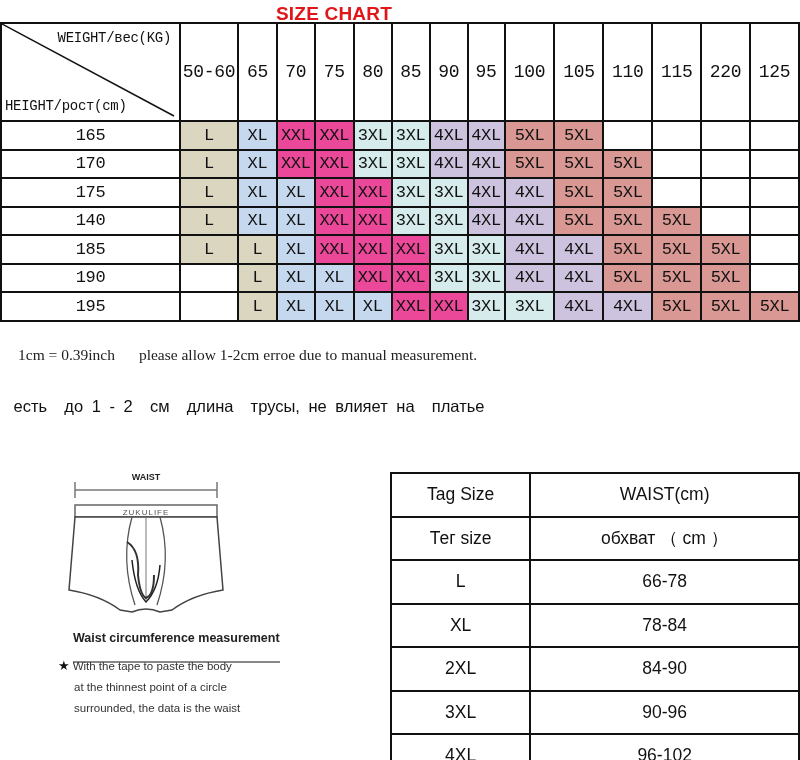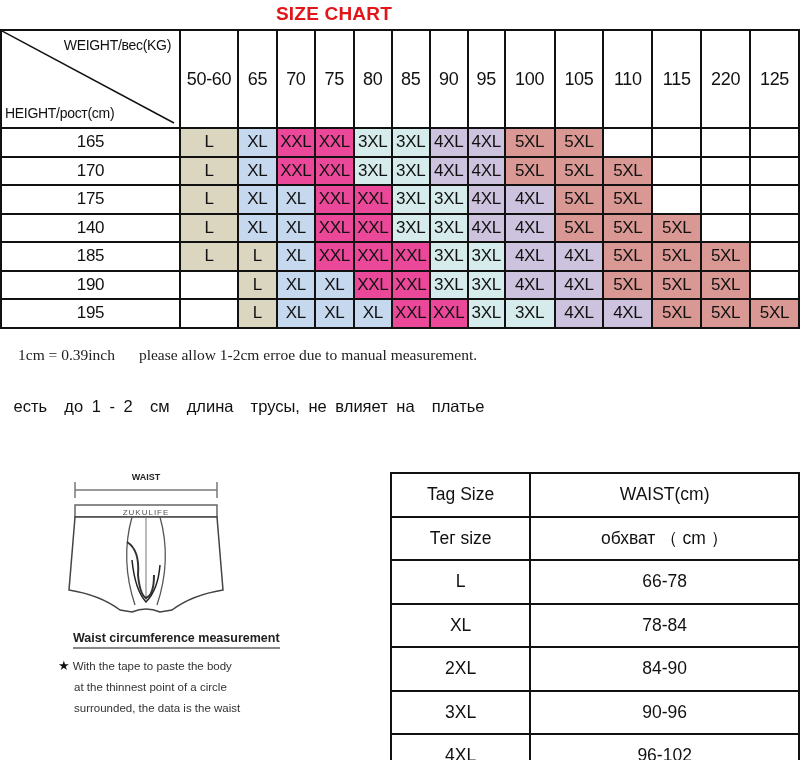--- a/index.html
+++ b/index.html
@@ -1,37 +1,37 @@
 <!DOCTYPE html>
 <html><head>
 <meta charset="utf-8">
 <style>
   html, body { margin:0; padding:0; background:#ffffff; }
   body { width:800px; height:760px; position:relative; overflow:hidden; font-family:"Liberation Sans", sans-serif; color:#111; }
   .title { position:absolute; left:0; top:3px; width:668px; text-align:center; color:#e0161b; font-size:19px; font-weight:bold; letter-spacing:0.2px; }
-  table.size { position:absolute; left:0; top:29px; border-collapse:collapse; table-layout:fixed; }
+  table.size { position:absolute; left:0; top:22px; border-collapse:collapse; table-layout:fixed;font-family:Liberation Mono, monospace; }
   table.size td, table.size th { border:2px solid #111; padding:0; text-align:center; vertical-align:middle; font-size:17px; font-weight:normal; white-space:nowrap; overflow:hidden; letter-spacing:-0.3px; }
   table.size thead th { height:96px; font-size:18px; }
   table.size tbody td { height:26.5px; }
   .corner { position:relative; }
   .corner svg { position:absolute; left:0; top:0; }
   .corner .w { position:absolute; right:8px; top:6px; font-size:14px; }
   .corner .h { position:absolute; left:3px; bottom:6px; font-size:14px; }
   .c-L { background:#dbd6c0; }
   .c-XL { background:#c6d8ee; }
   .c-XXL { background:#ec4899; }
   .c-3XL { background:#d6ecec; }
   .c-4XL { background:#cdc3de; }
   .c-5XL { background:#d99893; }
   .c- { background:#ffffff; }
   .note1 { position:absolute; left:18px; top:346px; font-family:"Liberation Serif", serif; font-size:15.5px; color:#222; }
   .note1 span + span { margin-left:20px;margin-top:20px; }
   .note2 { position:absolute; left:5px; top:392px; font-size:16.5px; color:#111; line-height:28px; word-spacing:4px; }
   .diagram { position:absolute; left:60px; top:460px; width:250px; height:170px; }
-  .wcm { position:absolute; left:73px; top:631px; font-size:12.5px; font-weight:bold; color:#222; padding-bottom:2px; border-bottom:2px solid #888; }
+  .wcm { position:absolute; left:73px; top:631px; font-size:12.5px; font-weight:bold; color:#222; padding-bottom:16px; border-bottom:2px solid #888; }
   .instr { position:absolute; left:58px; top:655px; font-size:11.5px; color:#333; line-height:21px; }
   .instr .star { font-size:13px; color:#111; margin-right:3px; }
   .instr .l { padding-left:16px; display:block; }
   table.waist { position:absolute; left:390px; top:472px; border-collapse:collapse; table-layout:fixed; }
   table.waist td { border:2px solid #111; text-align:center; font-size:17.5px; height:25.5px; padding:8px; }
 </style>
 </head>
 <body>
 
 <div class="title">SIZE CHART</div>

